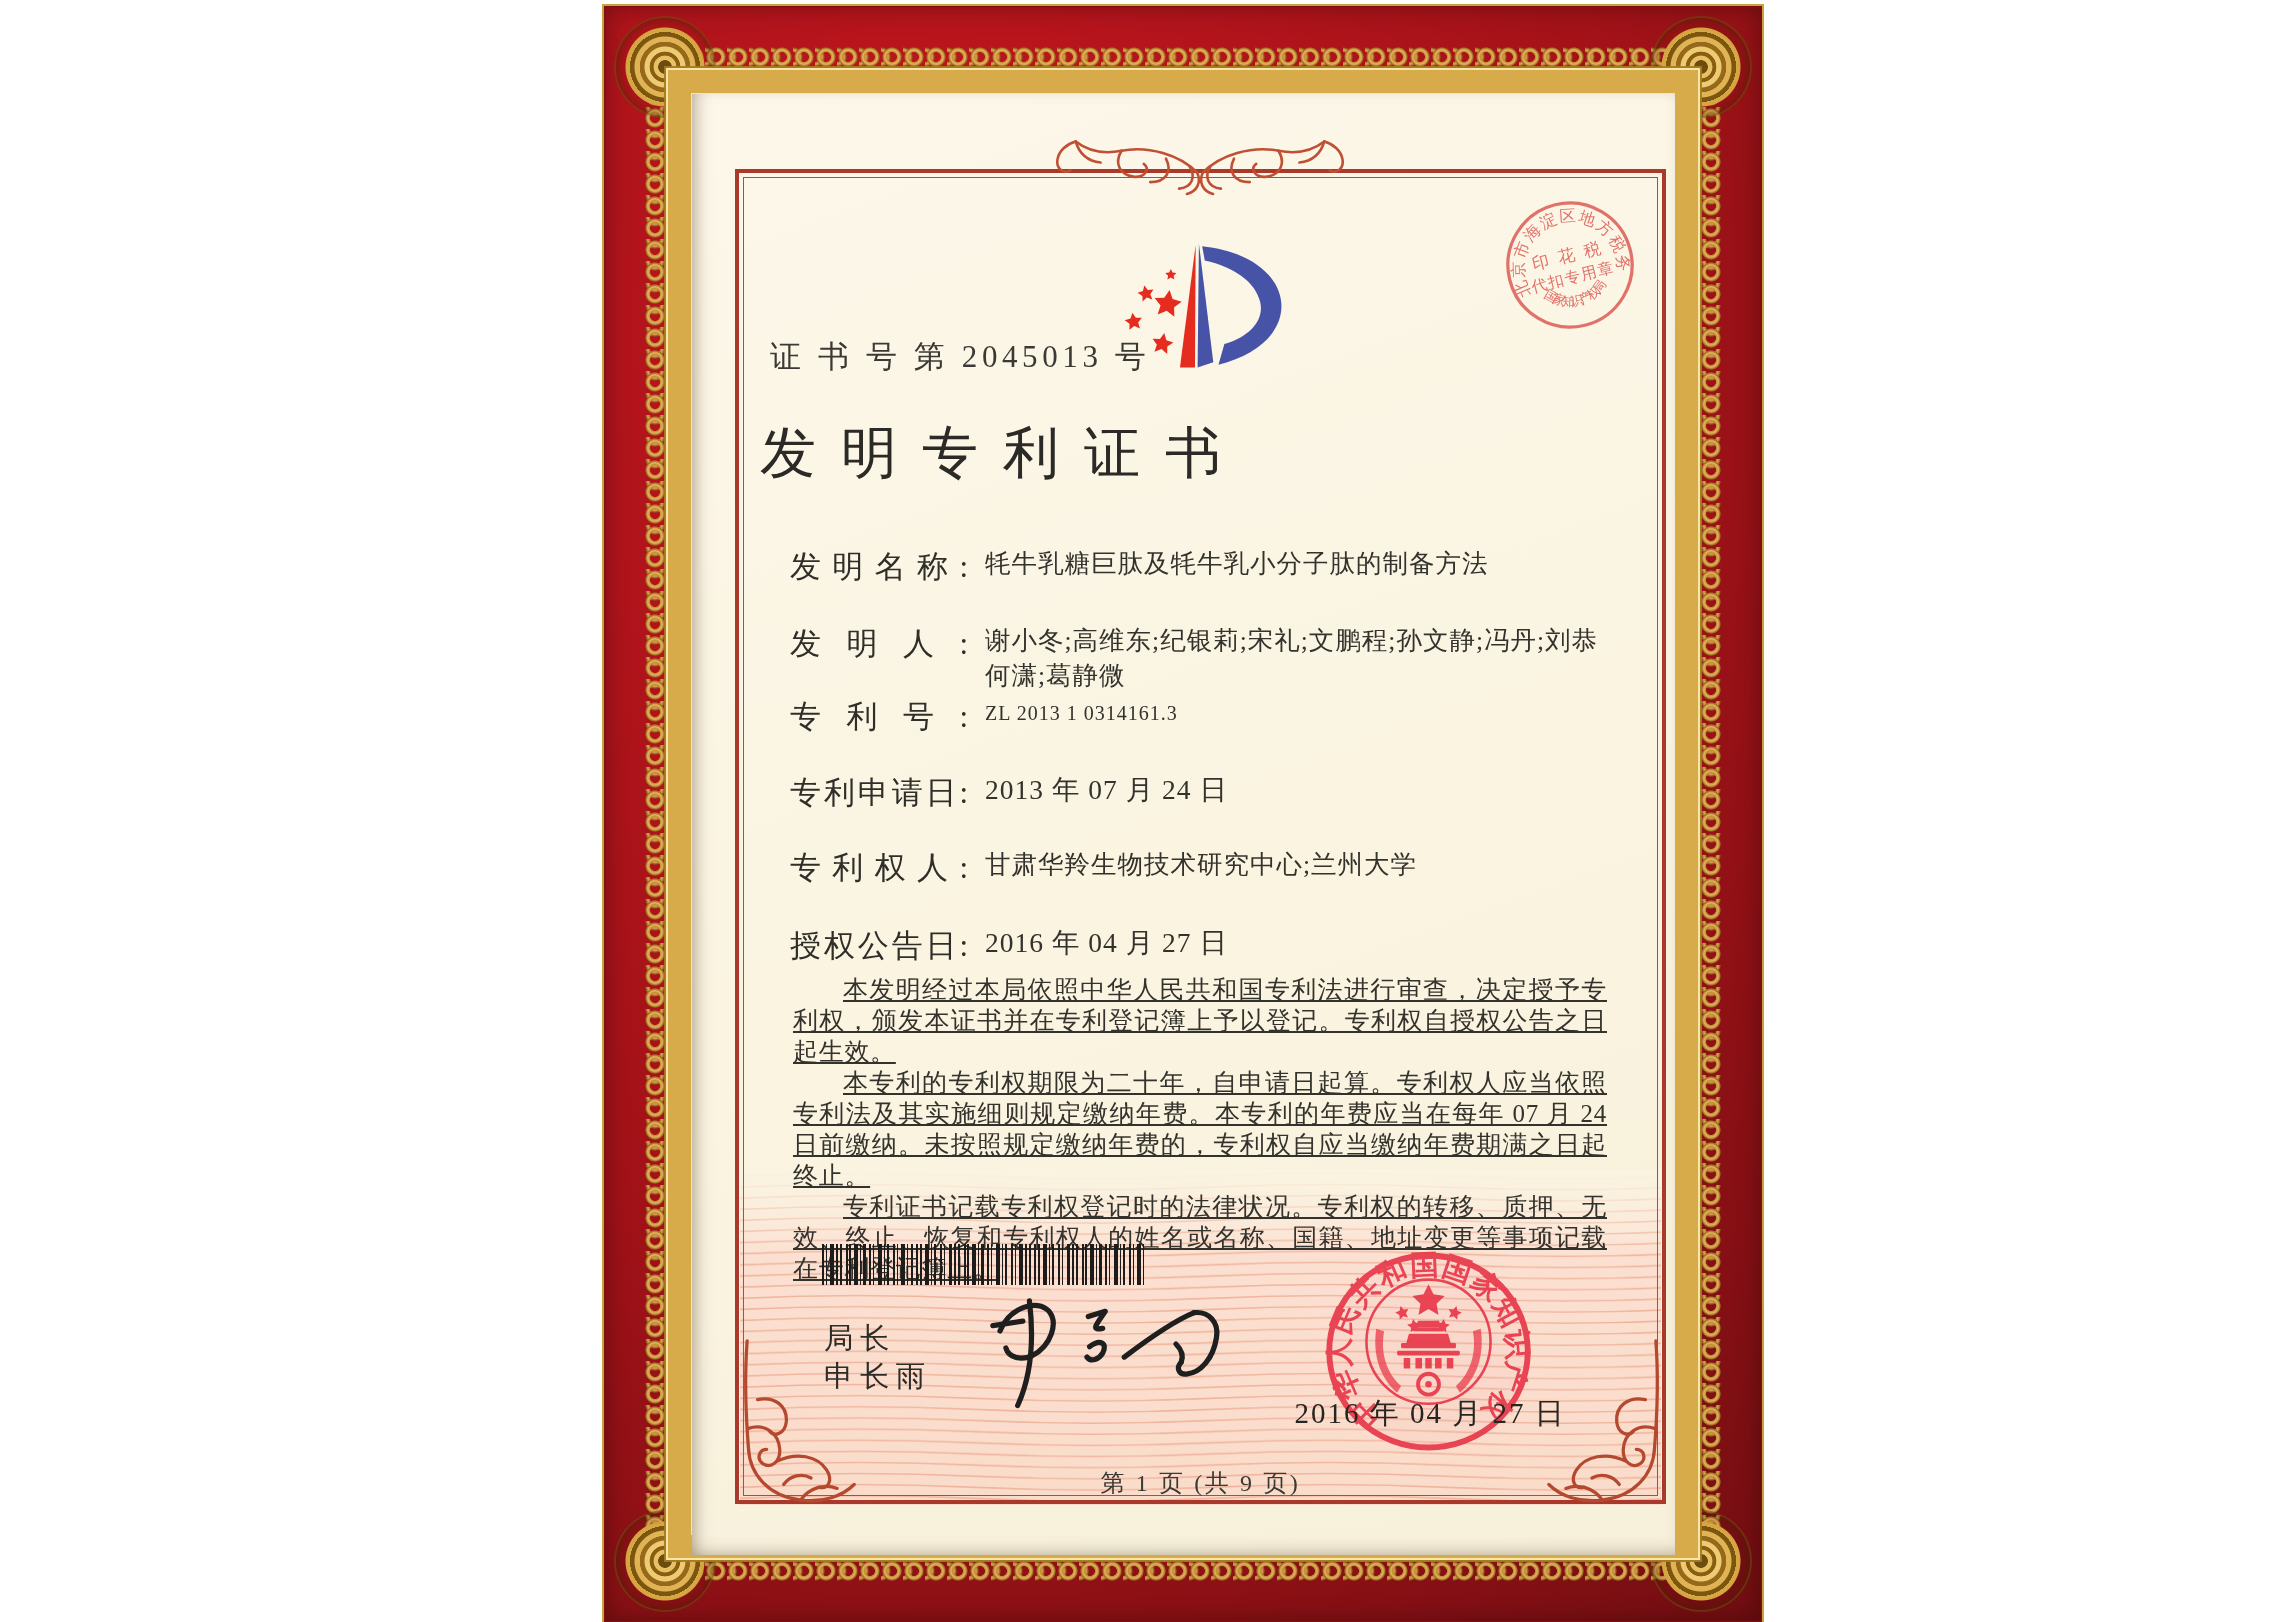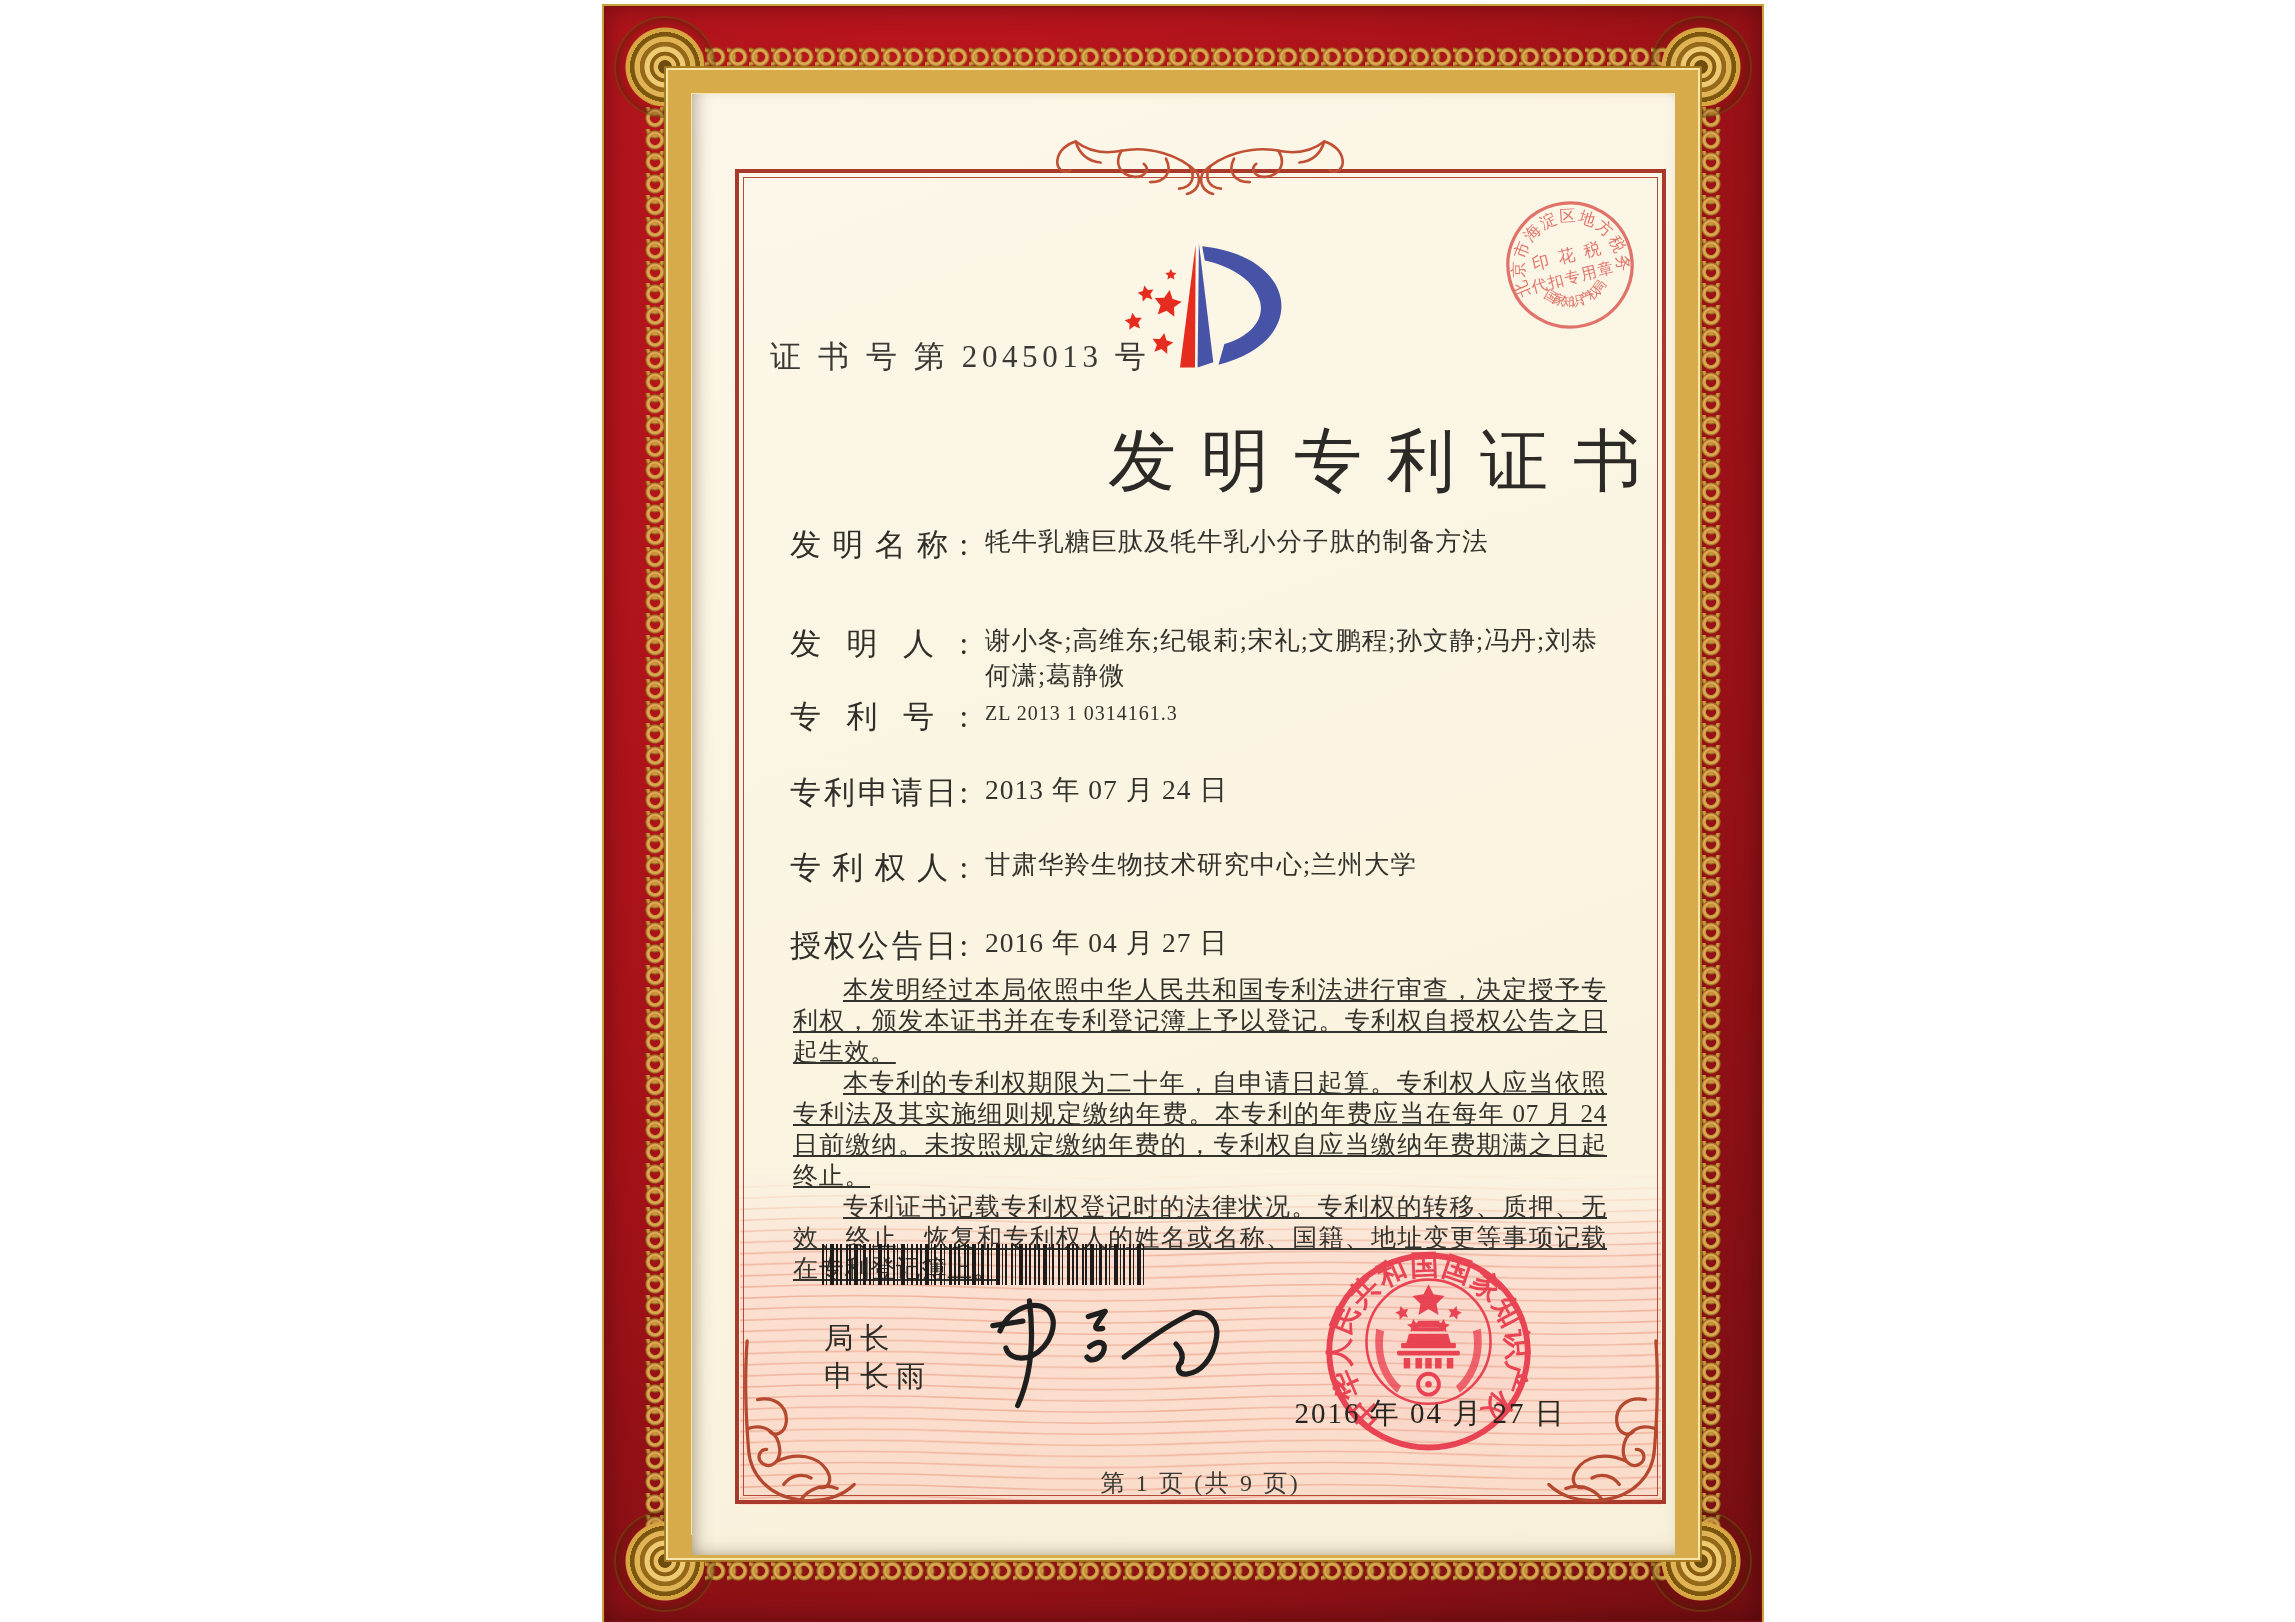--- a/index.html
+++ b/index.html
@@ -71,22 +71,22 @@
   .inner-frame::after{
     content:"";position:absolute;left:3.9px;top:3.9px;right:3.9px;bottom:3.9px;
     border:1.3px solid #b5493a;
   }
 
   .content-text{position:absolute;letter-spacing:0.7px;text-align:center;}
 
   .cert-no{left:78px;top:242px;font-size:31px;letter-spacing:4.6px;color:#3a3933;}
 
   .title{
-    left:43px;top:322px;width:931px;text-align:right;
-    font-size:68px;font-weight:500;letter-spacing:25px;text-indent:25px;color:#2b2a26;
+    left:43px;top:322px;width:931px;text-align:left;
+    font-size:56px;font-weight:500;letter-spacing:25px;text-indent:25px;color:#2b2a26;
   }
 
   
   .row{position:absolute;left:98px;width:857px;display:flex;align-items:flex-start;}
   .row .lbl{
     flex:0 0 178px;font-size:31px;text-align:justify;text-align-last:justify;
     color:#2f2e29;white-space:nowrap;
   }
   .row .val{margin-left:17px;font-size:25.5px;line-height:35px;color:#33322c;letter-spacing:1px;}
   .row .val .vline{white-space:nowrap;}
@@ -233,21 +233,21 @@
         </text>
         <text font-size="20" fill="#dd5c55" font-family="Liberation Serif, DejaVu Serif, serif">
           <textPath href="#tsBot" startOffset="0" textLength="112" lengthAdjust="spacing">国家知识产权局</textPath>
         </text>
         <text x="101" y="95" text-anchor="middle" font-size="26" fill="#dd5c55" letter-spacing="4" font-family="Liberation Serif, DejaVu Serif, serif">印 花 税</text>
         <text x="101" y="128" text-anchor="middle" font-size="24" fill="#dd5c55" letter-spacing="2" font-family="Liberation Serif, DejaVu Serif, serif">代扣专用章</text>
       </svg>
 
       <div class="content-text title">发明专利证书</div>
 
-      <div class="row" style="top:430px">
+      <div class="row" style="top:452px">
         <div class="lbl">发明名称:</div>
         <div class="val">牦牛乳糖巨肽及牦牛乳小分子肽的制备方法</div>
       </div>
 
       <div class="row" style="top:529px">
         <div class="lbl">发明人:</div>
         <div class="val">
           <div class="vline">谢小冬;高维东;纪银莉;宋礼;文鹏程;孙文静;冯丹;刘恭</div>
           <div class="vline">何潇;葛静微</div>
         </div>

